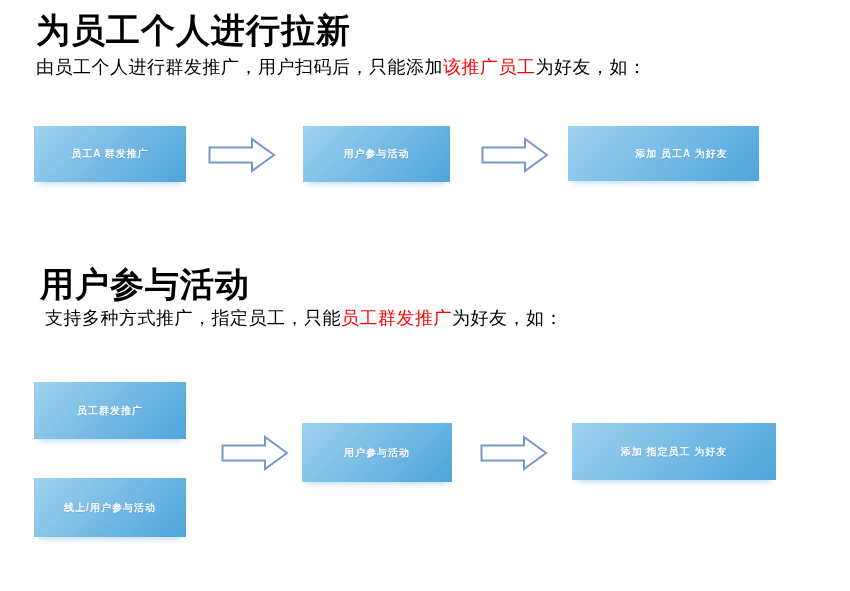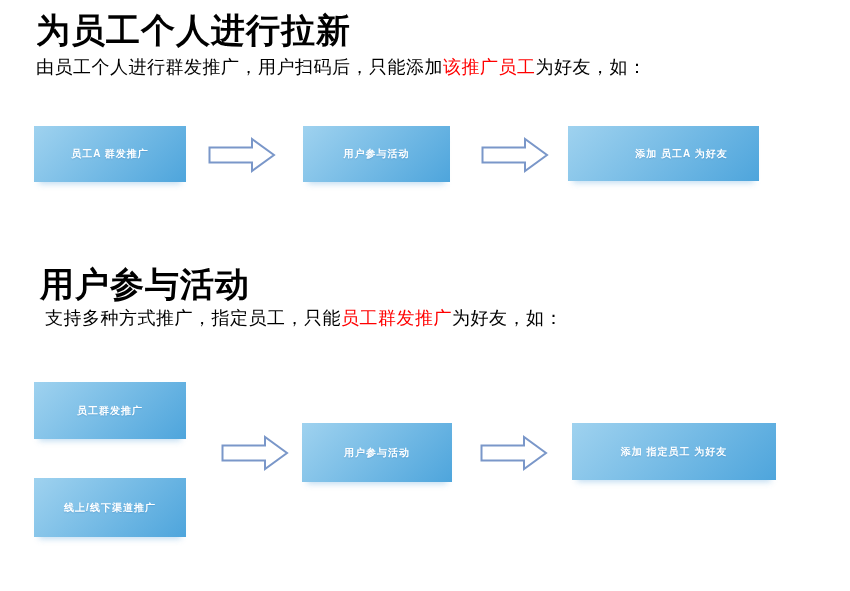--- a/index.html
+++ b/index.html
@@ -66,21 +66,21 @@
 
   <div class="para" style="left:45px;top:306px;">
     <span>支持多种方式推广，指定员工，只能</span><span class="hl">员工群发推广</span><span>为好友，如：</span>
   </div>
 
   <div class="fbox" style="left:34px;top:382px;width:152px;height:57px;">
     <span>员工群发推广</span>
   </div>
 
   <div class="fbox" style="left:34px;top:478px;width:152px;height:59px;">
-    <span>线上/线下渠道推广</span>
+    <span>线上/用户参与活动</span>
   </div>
 
   <div class="arrow" style="left:221px;top:435px;">
     <svg viewBox="0 0 68 36">
       <polygon points="1.5,10.5 44,10.5 44,2 66,18 44,34 44,25.5 1.5,25.5" fill="#ffffff" stroke-width="2" stroke="#7a97c9"></polygon>
     </svg>
   </div>
 
   <div class="fbox" style="left:302px;top:423px;width:150px;height:59px;">
     <span>用户参与活动</span>

